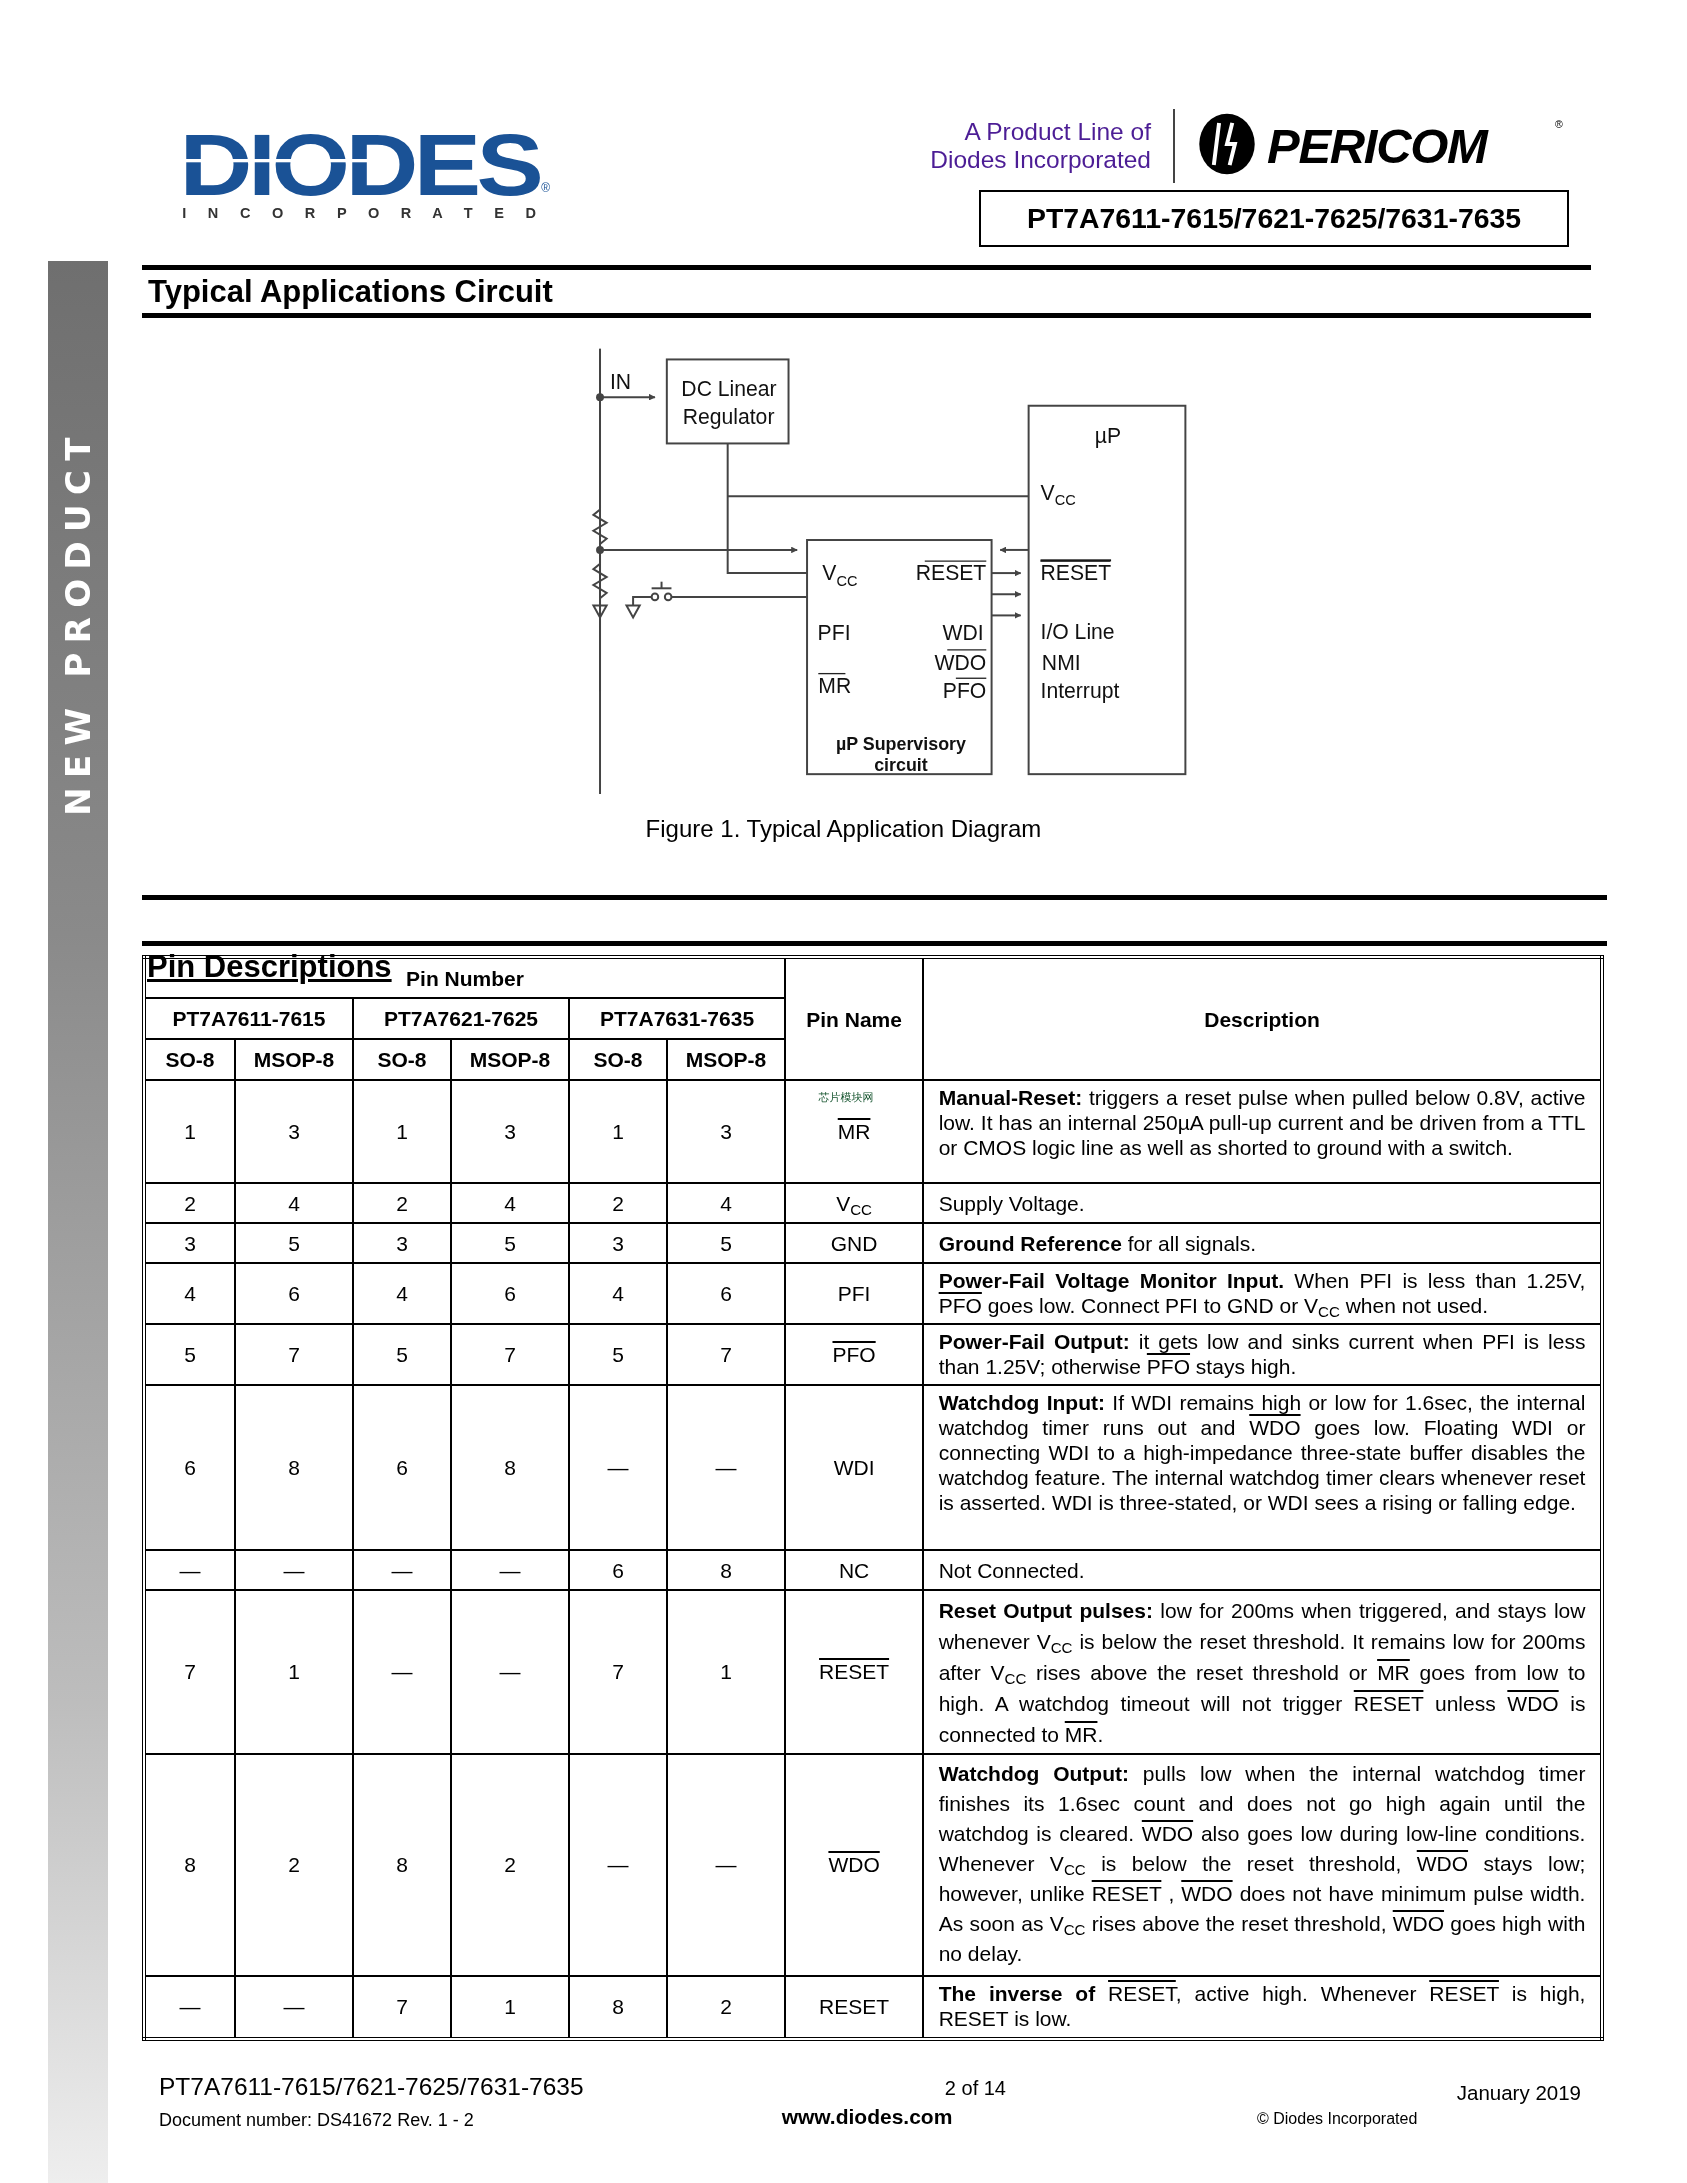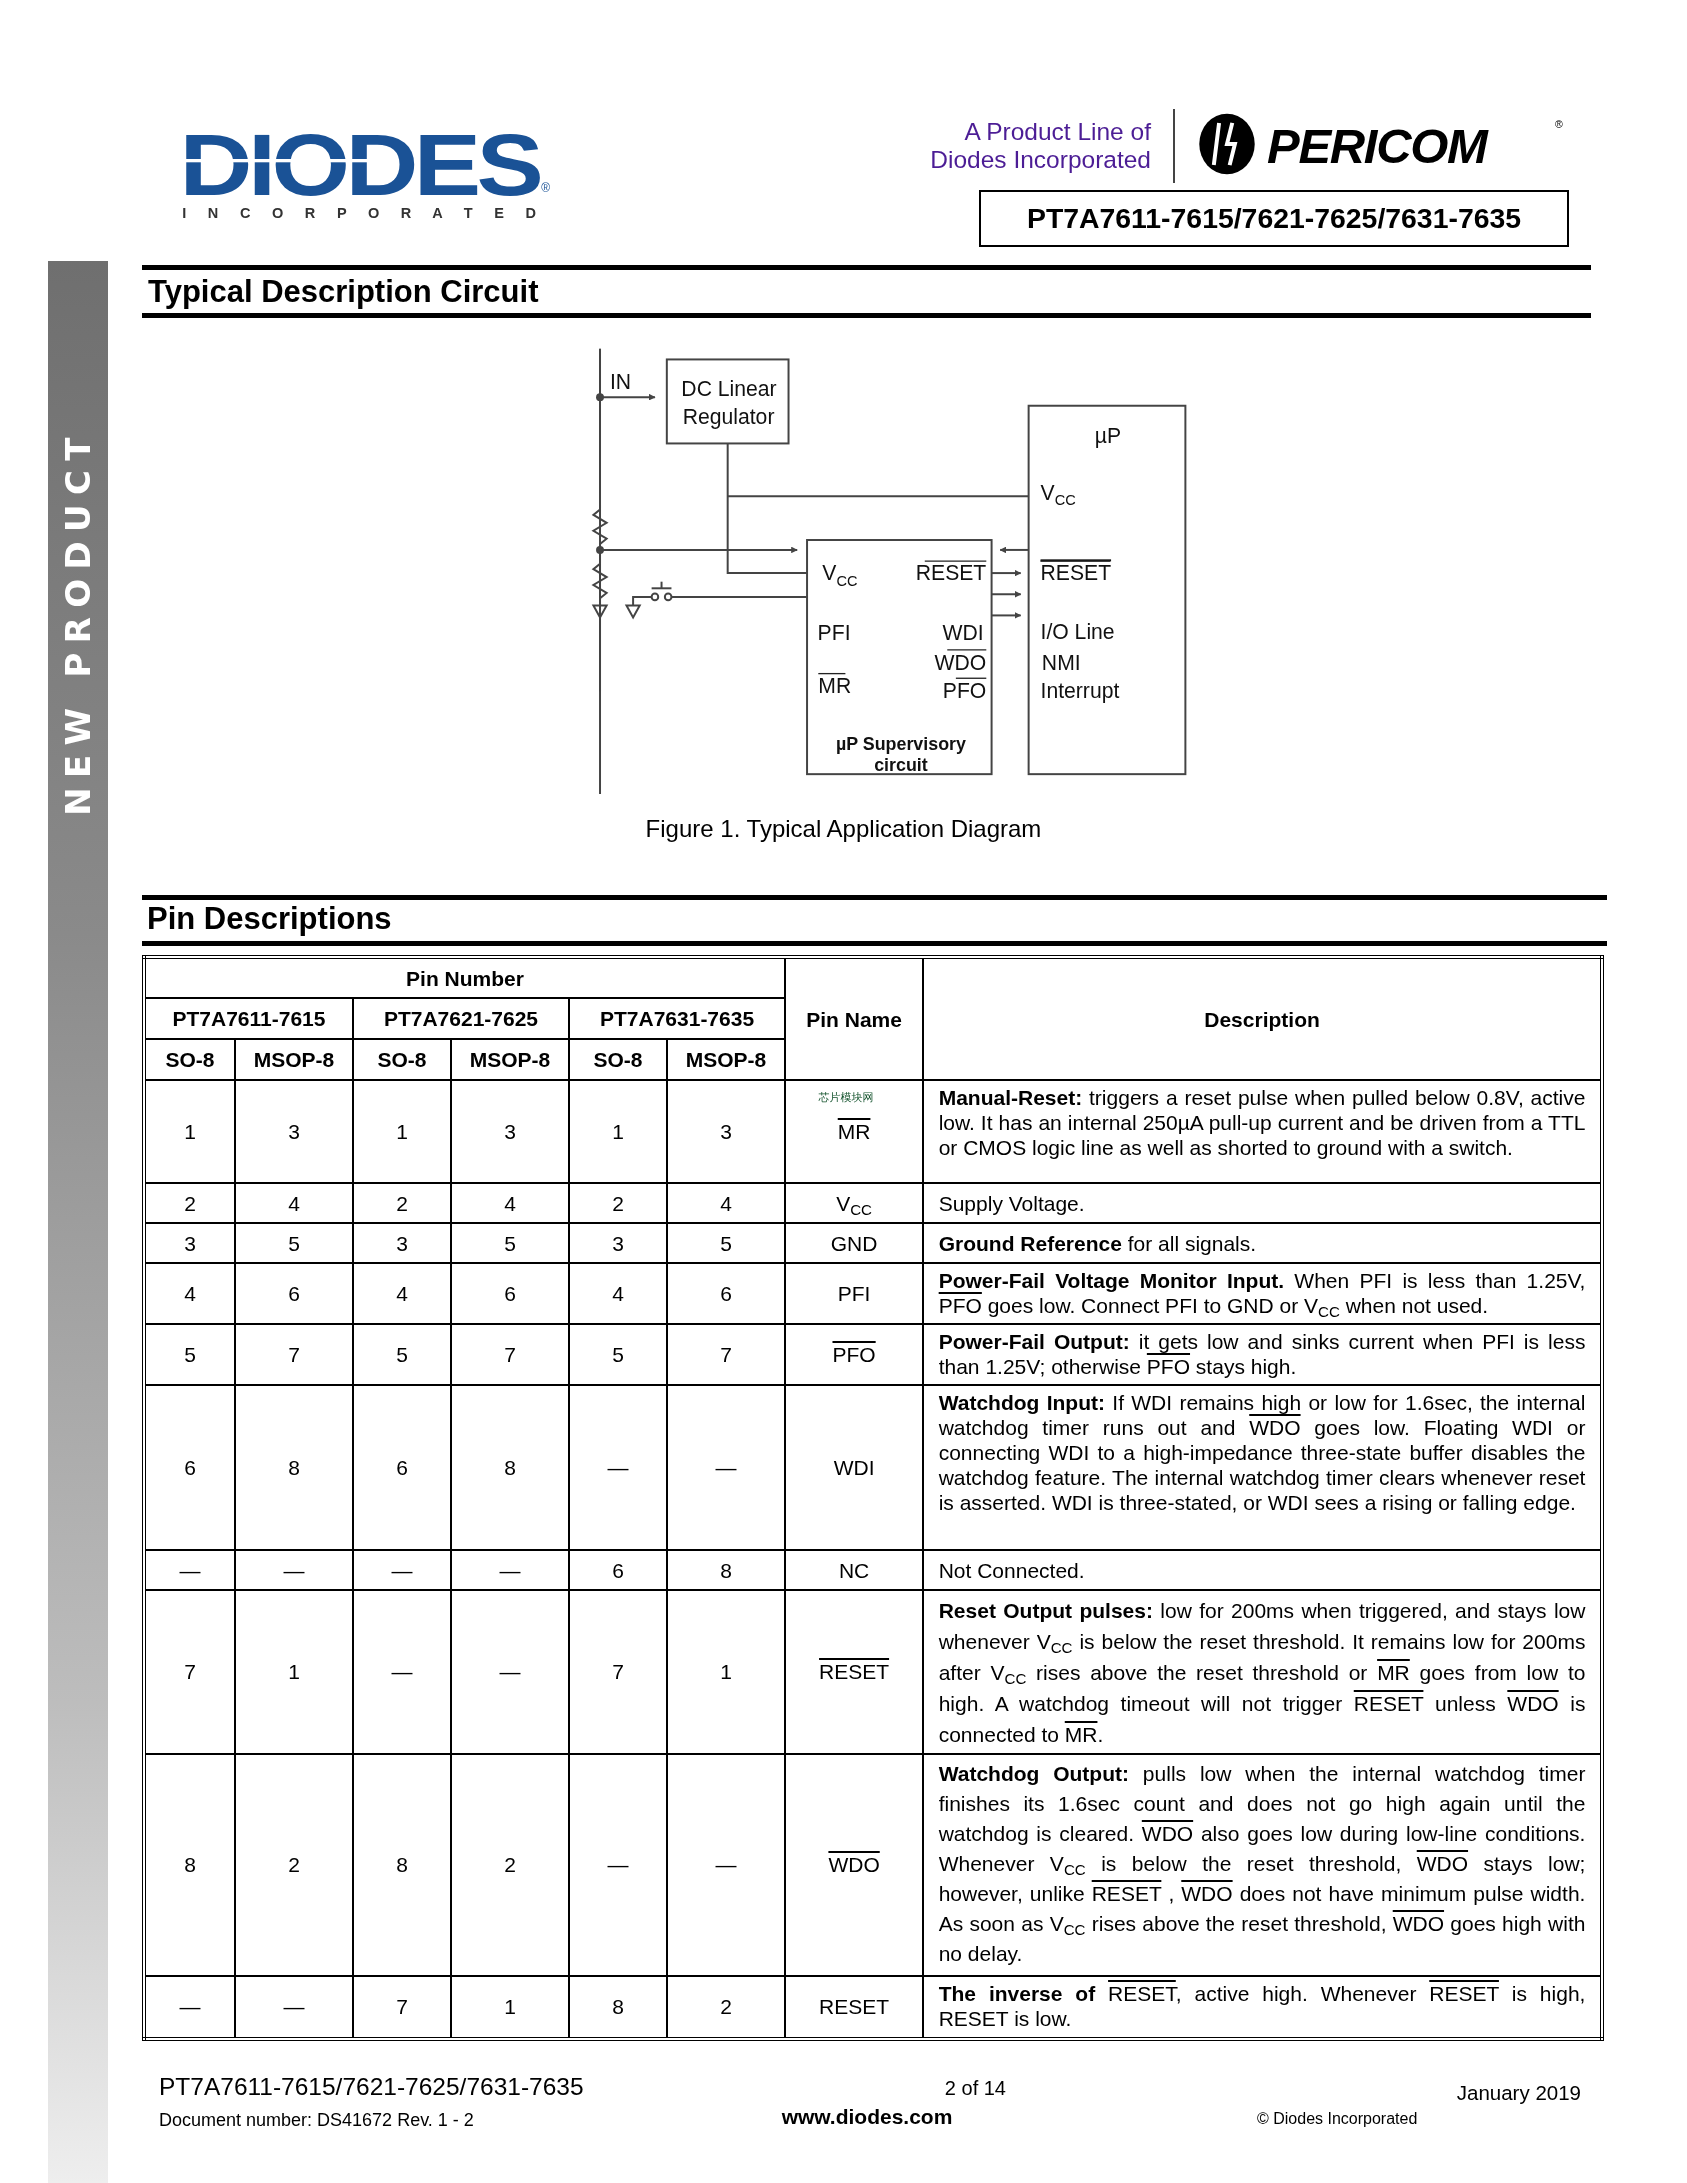--- a/index.html
+++ b/index.html
@@ -58,21 +58,21 @@
   <svg id="pericom-mark" viewBox="0 0 100 100">
     <ellipse cx="50" cy="50" rx="42" ry="46" fill="#000"></ellipse>
     <path d="M38 18 L30 82 M58 18 L50 50 L62 50 L54 82" stroke="#fff" stroke-width="6" fill="none"></path>
   </svg>
   <div id="pericom-word">PERICOM</div>
   <div id="pericom-reg">®</div>
 </div>
 <div id="title-box" class="abs">PT7A7611-7615/7621-7625/7631-7635</div>
 
 <div class="rule" style="left:142px; top:265px; width:1449px;"></div>
-<div class="section-title" style="left:148px; top:273px;">Typical Description Circuit</div>
+<div class="section-title" style="left:148px; top:273px;">Typical Applications Circuit</div>
 <div class="rule" style="left:142px; top:313px; width:1449px;"></div>
 
 <svg id="diagram" class="abs" viewBox="0 0 950 700">
   <defs>
     <marker id="arr" markerWidth="10" markerHeight="10" refX="9" refY="5" orient="auto" markerUnits="userSpaceOnUse">
       <path d="M0,0 L10,5 L0,10 z" fill="#444"></path>
     </marker>
   </defs>
   <g stroke="#444" stroke-width="3" fill="none">
 
@@ -139,21 +139,21 @@
   <line x1="582" y1="482" x2="641" y2="482" stroke="#222" stroke-width="2"></line>
   <text x="641" y="555" font-size="32" text-anchor="end">PFO</text>
   <line x1="595" y1="525" x2="641" y2="525" stroke="#222" stroke-width="2"></line>
   <text x="512" y="633" font-size="27" font-weight="bold" text-anchor="middle">µP Supervisory</text>
   <text x="512" y="665" font-size="27" font-weight="bold" text-anchor="middle">circuit</text>
 </svg>
 
 <div id="figcaption" class="abs">Figure 1. Typical Application Diagram</div>
 
 <div class="rule" style="left:142px; top:895px; width:1465px;"></div>
-<div class="section-title" style="left:147px; top:900px;">Pin Descriptions</div>
+<div class="section-title" style="left:147px; top:948px;text-decoration:underline;">Pin Descriptions</div>
 <div class="rule" style="left:142px; top:941px; width:1465px;"></div>
 
 <table id="pin-table" class="abs">
   <colgroup>
     <col style="width:91px">
       <col style="width:118px">
       <col style="width:98px">
       <col style="width:118px">
       <col style="width:98px">
       <col style="width:118px">

